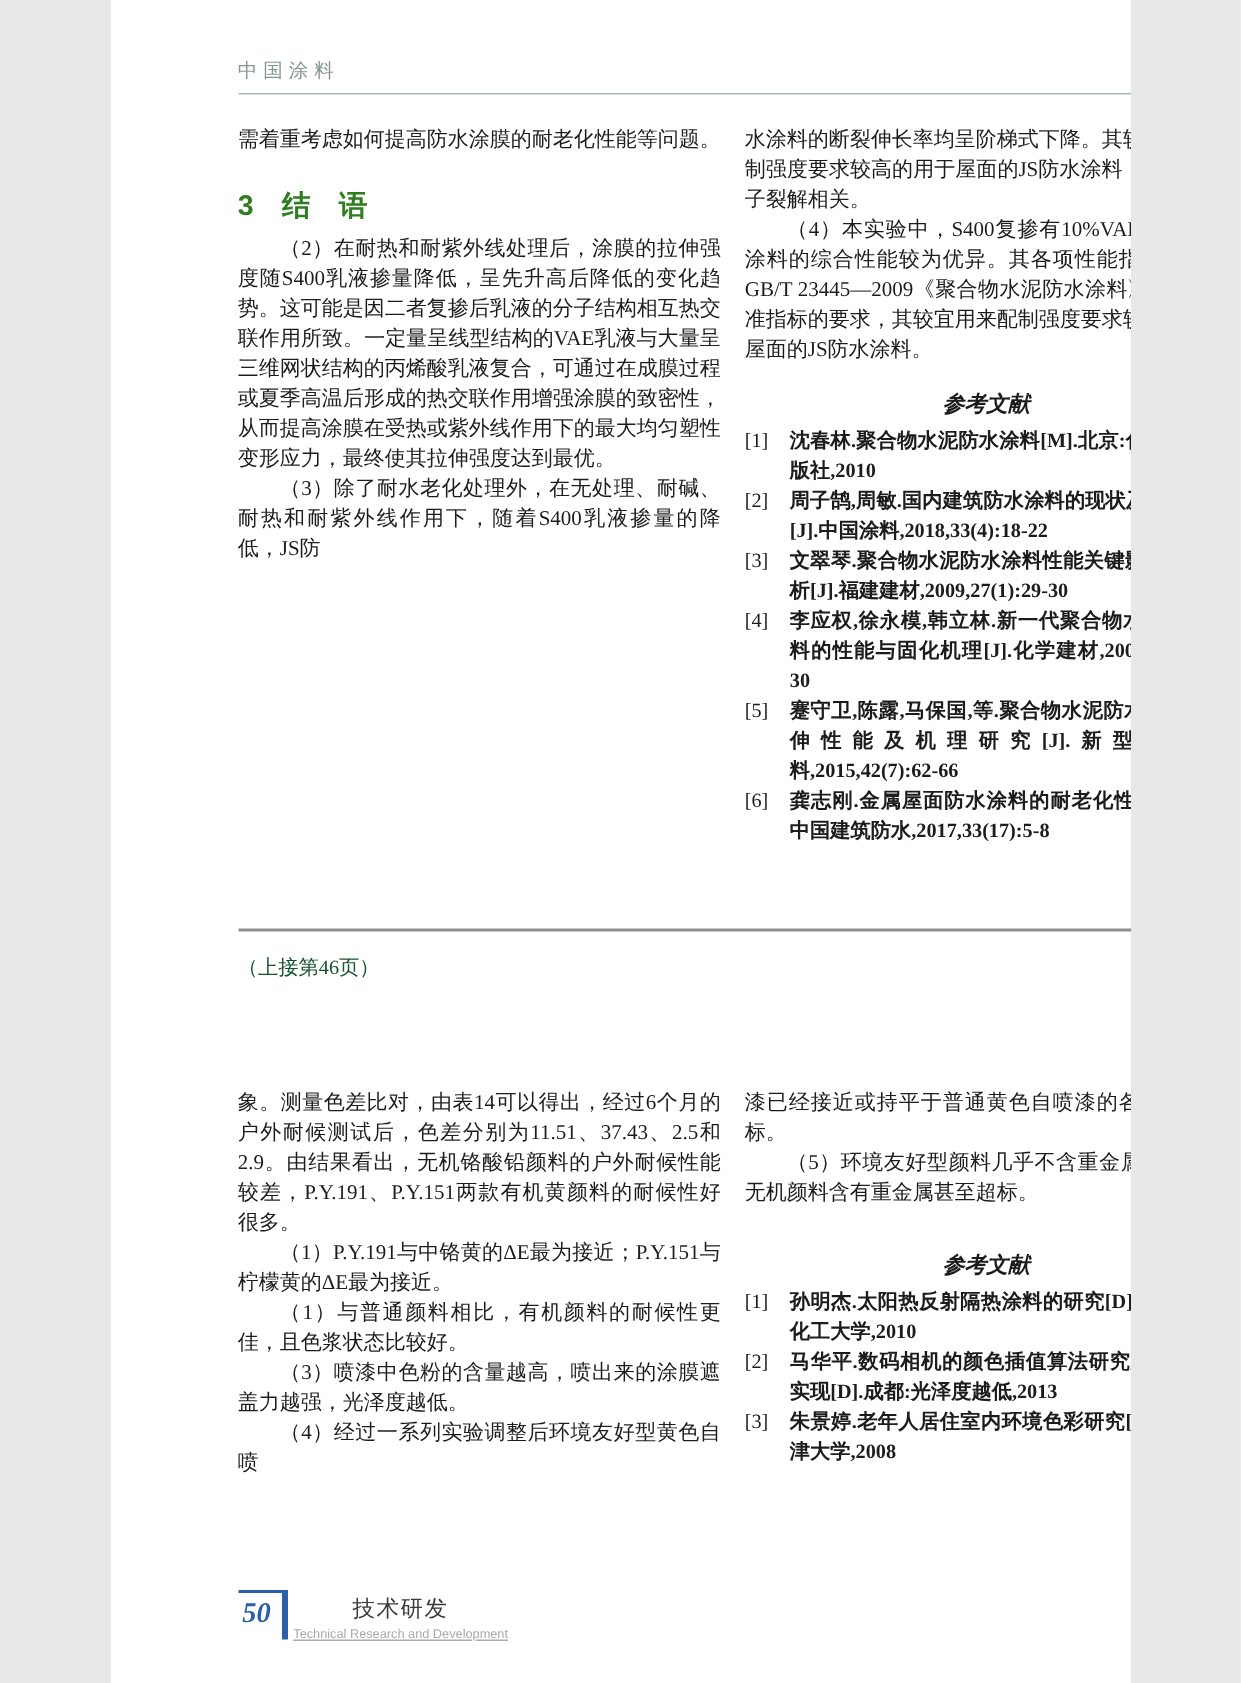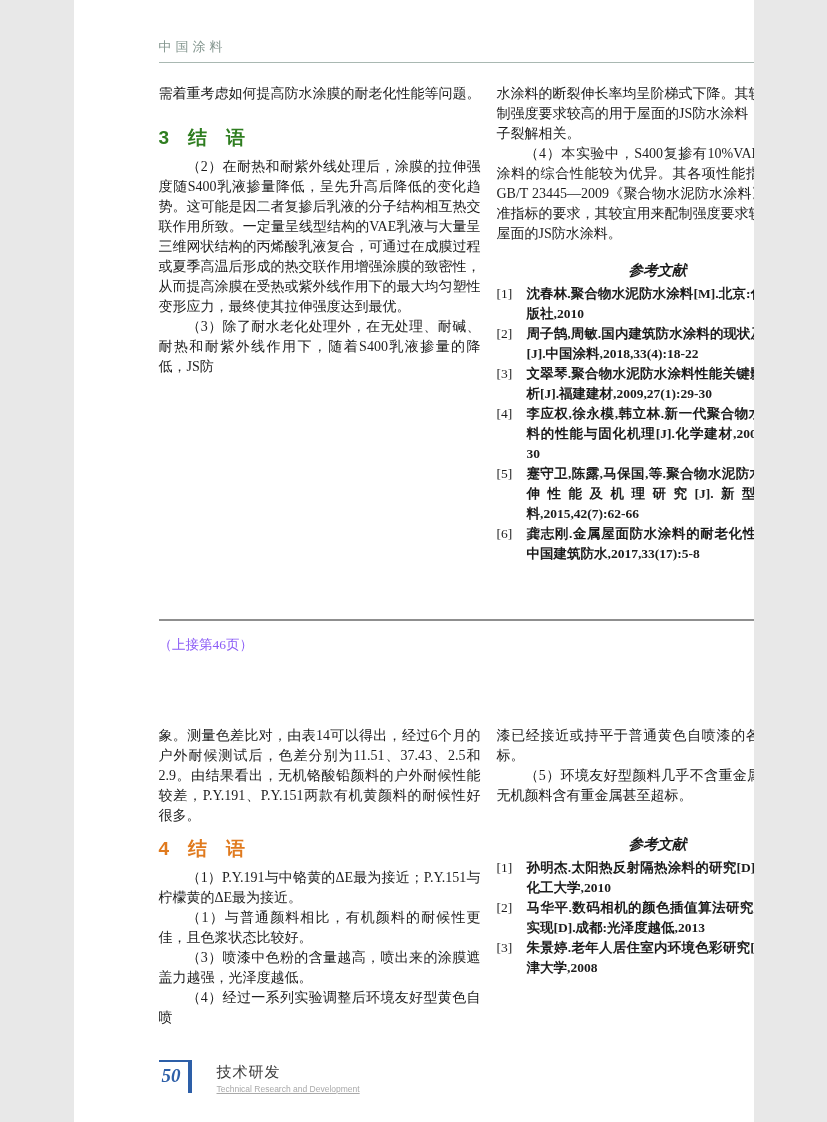--- a/index.html
+++ b/index.html
@@ -35,29 +35,29 @@
   
   .brand-logo { position:absolute; right:0; width:70px; text-align:center; line-height:1.05;
                 font-family:"Liberation Sans","DejaVu Sans",sans-serif; }
   .brand-cn { color:#1b5fc1; font-weight:bold; font-size:11.5px; letter-spacing:1px; white-space:nowrap; }
   .brand-cn sup { font-size:6px; }
   .brand-en { color:#1b5fc1; font-size:5.5px; letter-spacing:0.6px; white-space:nowrap; }
   .logo-a1 { top:426px; }
   .logo-a2 { top:252px; }
   
   .divider { position:absolute; left:85px; top:619px; width:660px; height:2px; background:#8f8f8f; }
-  .cont-note { position:absolute; left:85px; top:636px; font-size:13.5px; color:#8b5cf6; }
+  .cont-note { position:absolute; left:85px; top:636px; font-size:13.5px; color:#14532d; }
   
-  .page-footer { position:absolute; left:85px; top:1060px; display:flex; align-items:flex-start; }
+  .page-footer { position:absolute; left:85px; top:1060px; display:flex; align-items:flex-start;text-align:center; }
   .pagenum-box {
     border-top:2px solid #2d5fa8; border-right:4px solid #2d5fa8;
     padding:3px 7px 6px 3px;
   }
   .pagenum { font-style:italic; font-weight:bold; font-size:19px; color:#2d5fa8; }
-  .footer-titles { margin-left:25px; padding-top:3px;
+  .footer-titles { margin-left:4px; padding-top:3px;
                    font-family:"Liberation Sans","DejaVu Sans",sans-serif; }
   .footer-cn { font-size:15px; color:#3a3a3a; letter-spacing:1px; }
   .footer-en { font-size:8.5px; color:#a9a9a9; margin-top:2px;text-decoration:underline; }
 </style>
 </head>
 <body>
 
 <div class="sheet">
 
   <div class="page-header">
@@ -104,21 +104,20 @@
       <div class="brand-cn"><span>中国涂料</span><sup>®</sup></div>
       <div class="brand-en">CHINA COATINGS</div>
     </div>
   </div>
 
   <div class="divider"></div>
   <div class="cont-note">（上接第46页）</div>
 
   <div class="col" style="left:85px; top:726px;">
     <p>象。测量色差比对，由表14可以得出，经过6个月的户外耐候测试后，色差分别为11.51、37.43、2.5和2.9。由结果看出，无机铬酸铅颜料的户外耐候性能较差，P.Y.191、P.Y.151两款有机黄颜料的耐候性好很多。</p>
-    <h2 class="sec-heading orange">4　结　语</h2>
     <p class="indent">（1）P.Y.191与中铬黄的ΔE最为接近；P.Y.151与柠檬黄的ΔE最为接近。</p>
     <p class="indent">（1）与普通颜料相比，有机颜料的耐候性更佳，且色浆状态比较好。</p>
     <p class="indent">（3）喷漆中色粉的含量越高，喷出来的涂膜遮盖力越强，光泽度越低。</p>
     <p class="indent">（4）经过一系列实验调整后环境友好型黄色自喷</p>
   </div>
 
   <div class="col" style="left:423px; top:726px; height:300px;">
     <p>漆已经接近或持平于普通黄色自喷漆的各项性能指标。</p>
     <p class="indent">（5）环境友好型颜料几乎不含重金属，而普通无机颜料含有重金属甚至超标。</p>
     <div class="ref-title gap-lg">参考文献</div>

